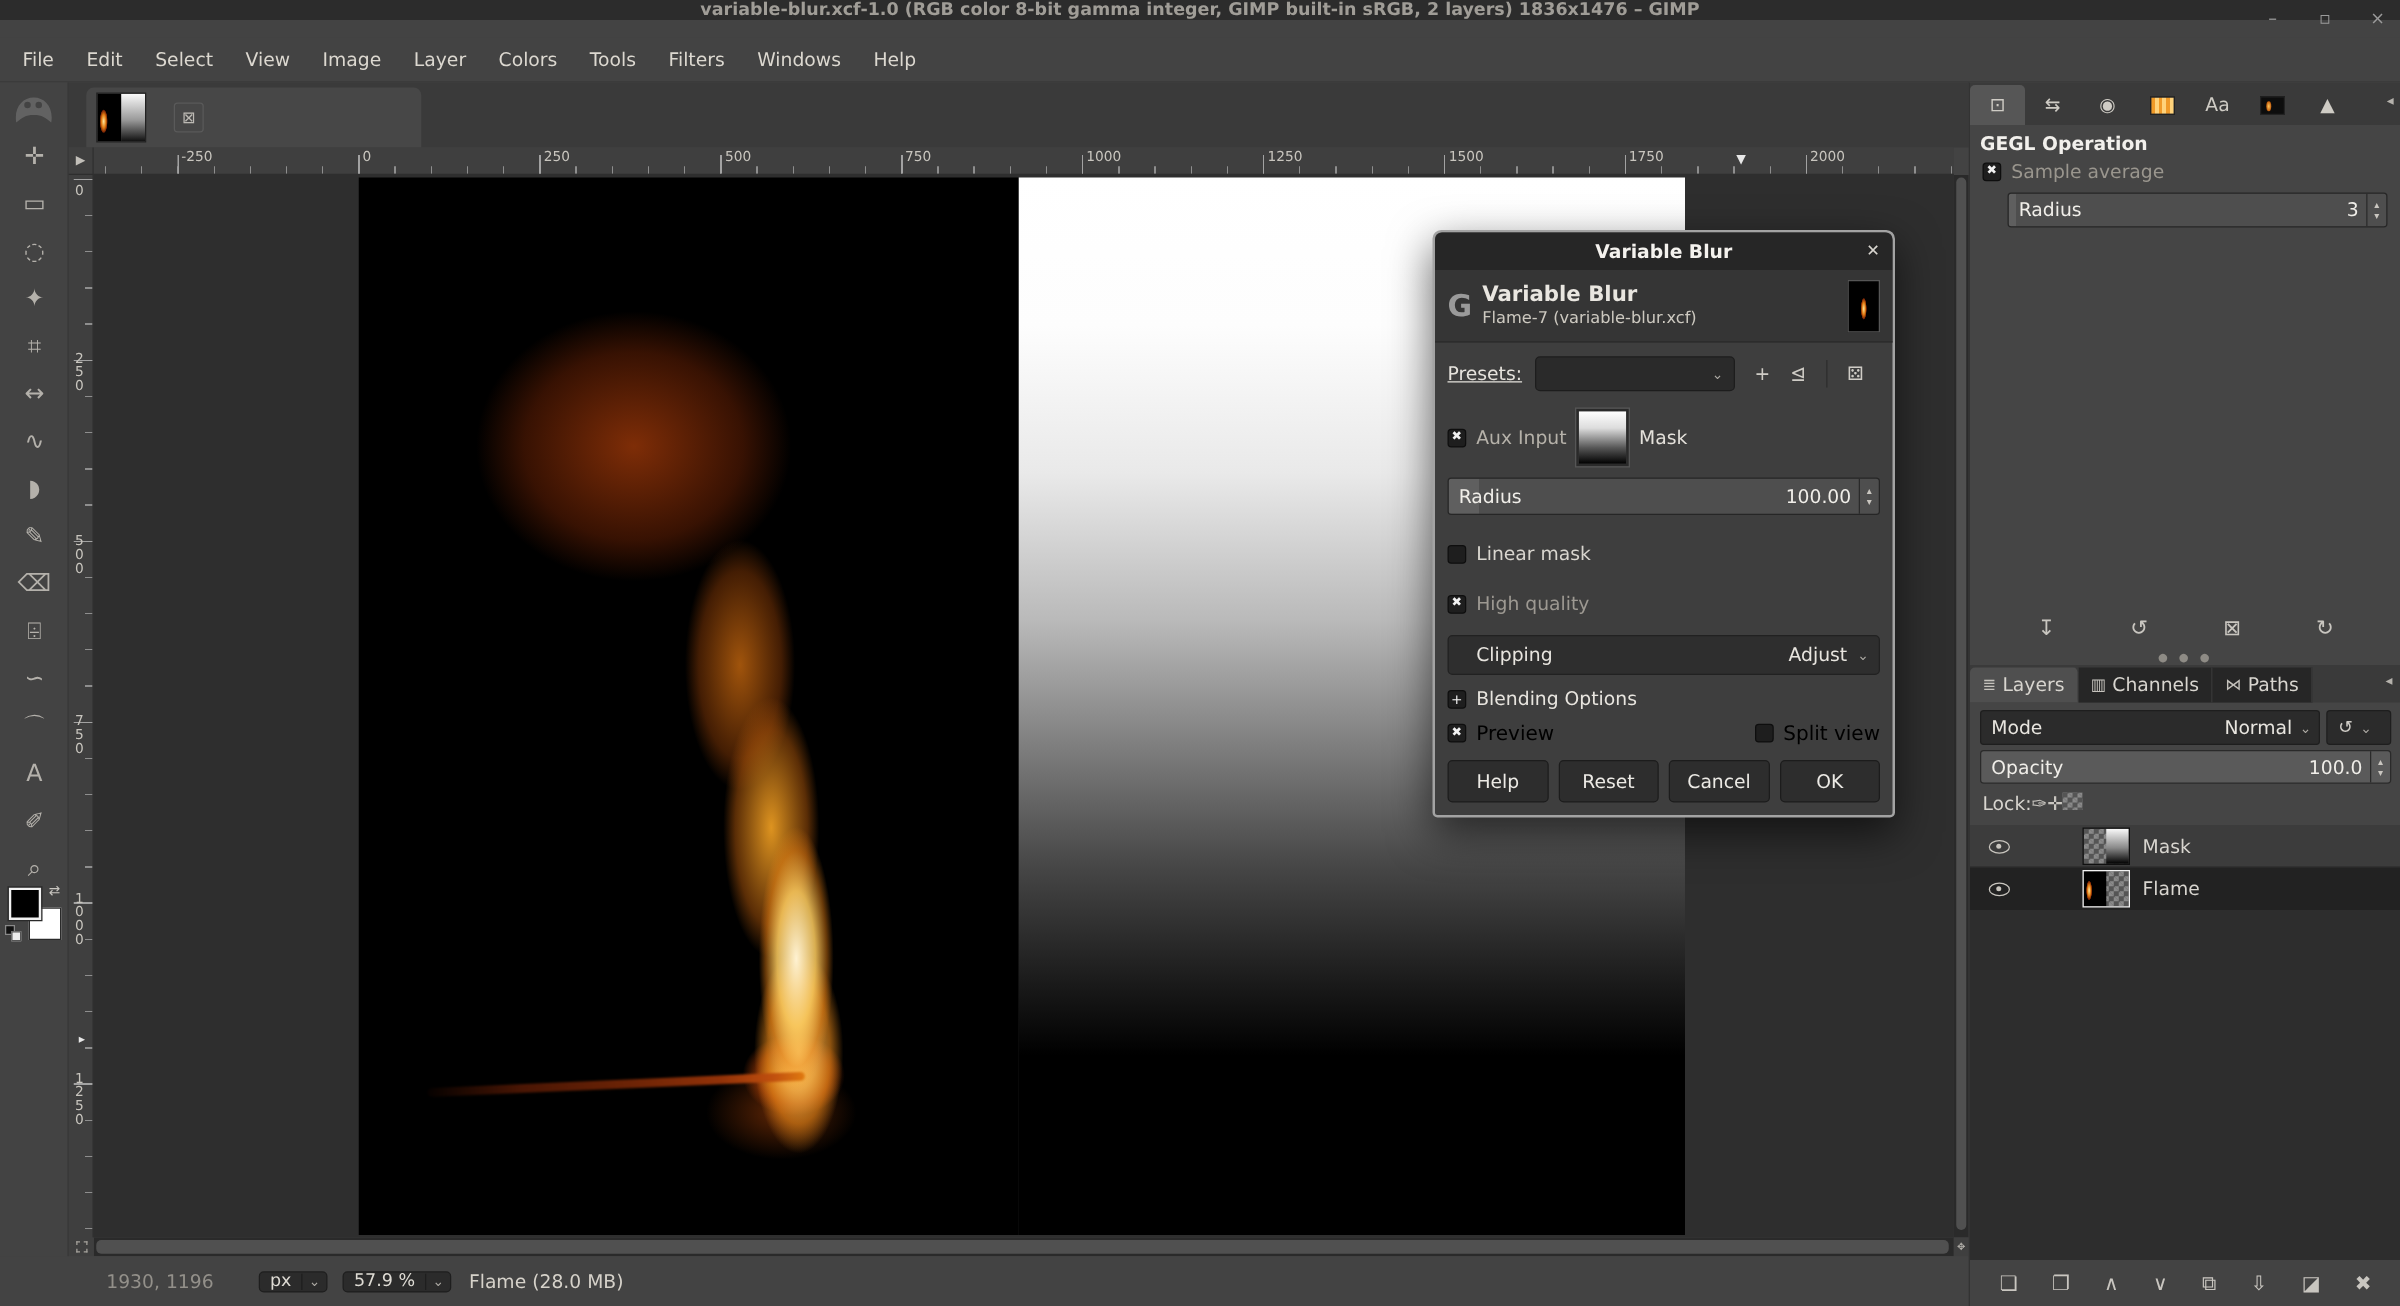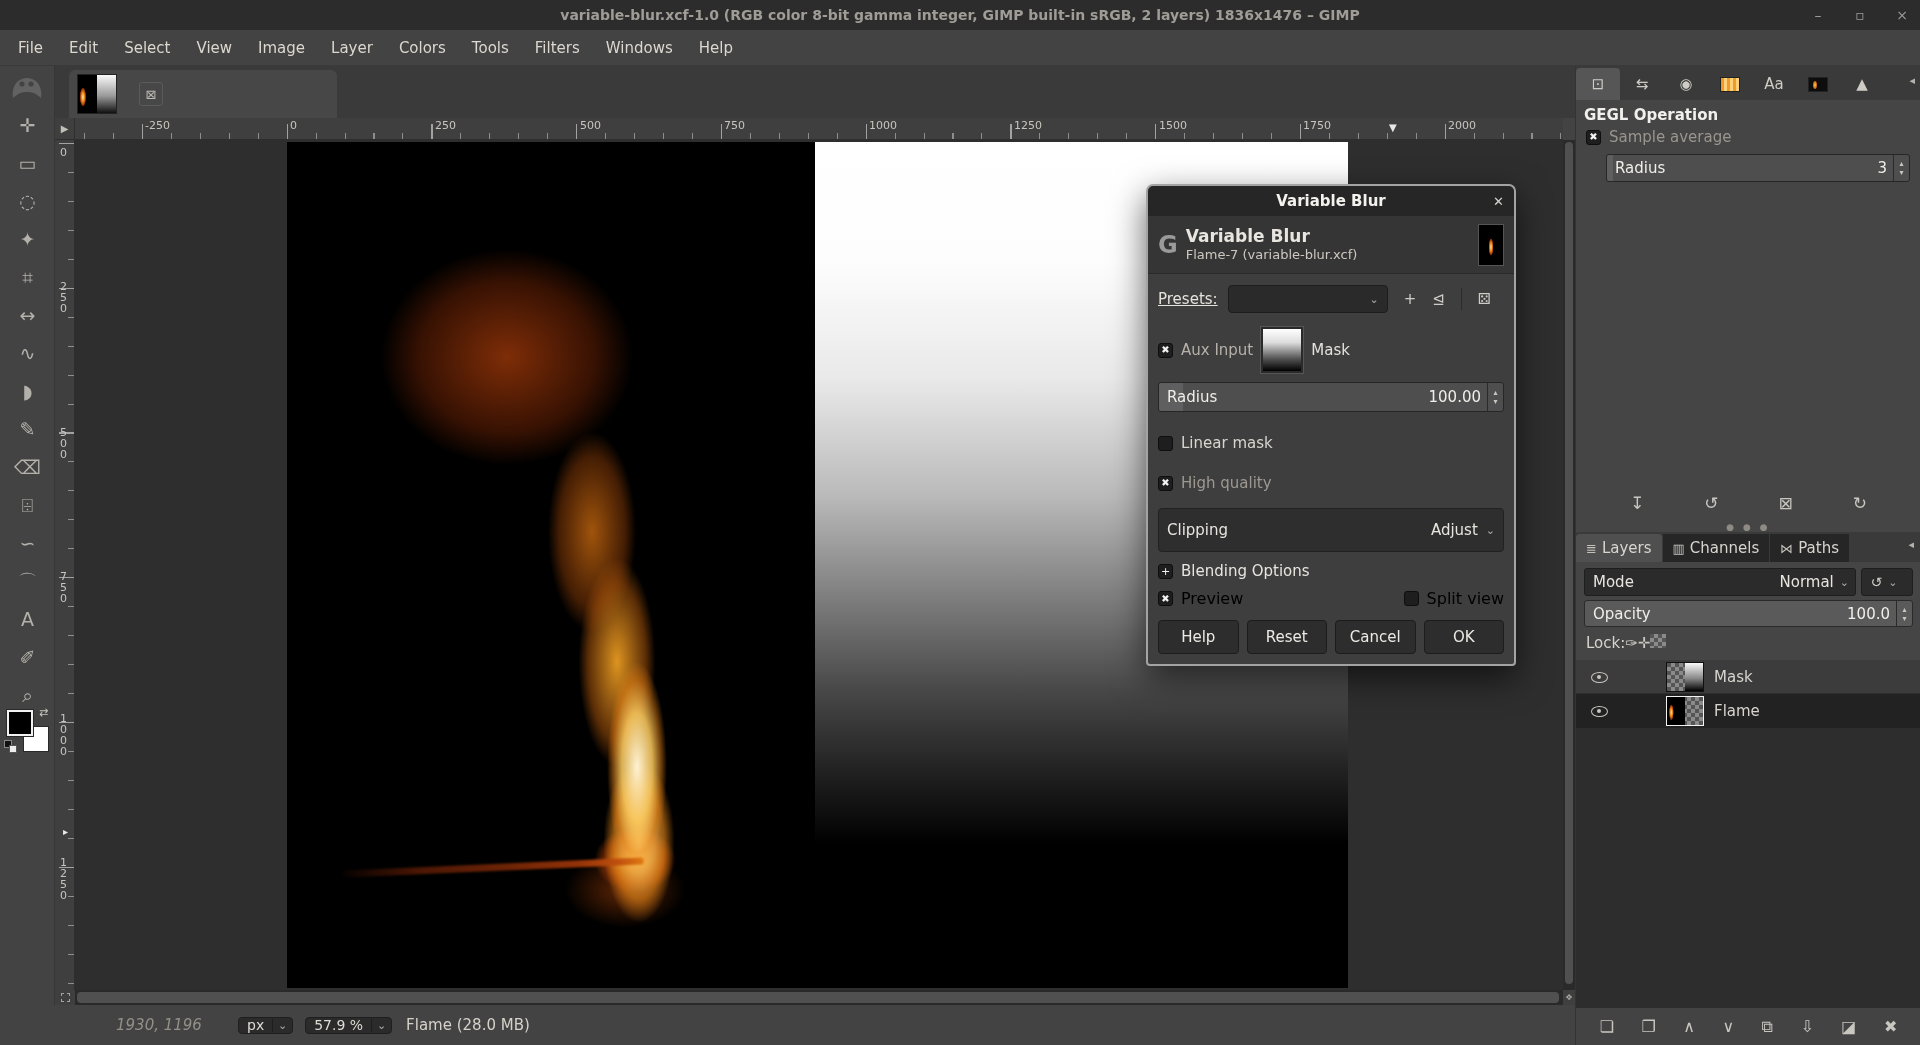--- a/index.html
+++ b/index.html
@@ -1,21 +1,21 @@
 <!DOCTYPE html>
 <html><head>
 <meta charset="utf-8">
 <style>
   * { margin:0; padding:0; box-sizing:border-box; }
   html,body { width:1920px; height:1045px; overflow:hidden; background:#2c2c2c;
     font-family:"DejaVu Sans", sans-serif; }
   #app { position:relative; width:1920px; height:1045px; background:#434343; }
 
   
-  #titlebar { position:absolute; left:0; top:0; width:1920px; height:30px;
+  #titlebar { position:absolute; left:0; top:0; width:1920px; height:16px;
     background:#2c2c2c; display:flex; align-items:center; justify-content:center; }
   .win-title { color:#a09d97; font-size:14px; font-weight:bold; }
   .win-controls { position:absolute; right:10px; top:0; height:30px; display:flex;
     align-items:center; gap:26px; color:#9b9b9b; font-size:14px; }
   .win-controls span { cursor:default; width:16px; text-align:center; }
 
   
   #menubar { position:absolute; left:0; top:30px; width:1920px; height:36px;
     background:#434343; display:flex; align-items:center; padding-left:5px;
     border-bottom:1px solid #3a3a3a; }
@@ -99,21 +99,21 @@
   #hscroll .thumb { position:absolute; left:2px; top:2px; width:1482px; height:11px; background:#505050; border-radius:4px; }
   #quickmask { position:absolute; left:55px; top:990px; width:20px; height:15px; background:#3f3f3f;
     display:flex; align-items:center; justify-content:center; }
   #quickmask .qm { width:9px; height:9px; border:1px dashed #a5a29c; }
   #navbtn { position:absolute; left:1563px; top:990px; width:12px; height:15px; background:#3f3f3f;
     color:#b1aea8; font-size:8px; line-height:15px; text-align:center; }
 
   
   #statusbar { position:absolute; left:0; top:1005px; width:1575px; height:40px; background:#434343;
     display:flex; align-items:center; }
-  #status-pos { color:#93908a; font-size:15px; margin-left:116px; width:110px;font-style:italic; }
+  #status-pos { color:#93908a; font-size:15px; margin-left:85px; width:110px; }
   .status-combo { height:17px; background:#2b2b2b; border:1px solid #1e1e1e; border-radius:4px;
     display:flex; align-items:center; color:#dedbd4; font-size:14px; margin-left:12px; }
   .status-combo .val { padding:0 8px; }
   .status-combo .chev { width:20px; text-align:center; color:#b0ada7; font-size:11px;
     border-left:1px solid #1e1e1e; }
   #status-msg { color:#d6d2ca; font-size:15px; margin-left:14px; }
 
   
   #dock { position:absolute; left:1575px; top:66px; width:345px; height:979px; background:#454545;
     border-left:1px solid #333; }
@@ -235,22 +235,22 @@
   #aux-row { display:flex; align-items:center; margin-top:10px; height:48px; gap:8px; }
   #aux-row .aux-label { color:#b5b1a9; font-size:15px; }
   #aux-thumb { width:42px; height:46px; border:2px solid #2a2a2a; outline:1px solid #565656;
     background:linear-gradient(180deg,#fff 0%,#ddd 32%,#555 70%,#000 100%); }
   #aux-row .mask-label { color:#e4e1db; font-size:15px; }
   #vb-radius { margin-top:8px; height:30px;
     background-image:linear-gradient(90deg,#5f5f5f 0 7%,rgba(0,0,0,0) 7%); }
   .cb-row { display:flex; align-items:center; gap:8px; margin-top:22px; }
   .cb-row .lab { font-size:15px; color:#d9d6cf; }
   .cb-row .lab.dim { color:#9d9992; }
-  #clipping-row { margin-top:16px; height:44px; background:#2e2e2e; border:1px solid #212121;
-    border-radius:4px; display:flex; align-items:center; }
+  #clipping-row { margin-top:16px; height:32px; background:#2e2e2e; border:1px solid #212121;
+    border-radius:4px; display:flex; align-items:center;padding-left:14px; }
   #clipping-row .c-label { color:#e8e5df; font-size:15px; margin-left:8px; flex:1; }
   #clipping-row .c-value { color:#e8e5df; font-size:15px; }
   #clipping-row .chev { color:#b0ada7; font-size:11px; padding:0 8px; }
   #blending-row { display:flex; align-items:center; gap:8px; margin-top:10px; }
   .expander { width:15px; height:15px; background:#1e1e1e; border:1px solid #0e0e0e; border-radius:3px;
     color:#f2f2f2; font-size:11px; display:inline-flex; align-items:center; justify-content:center; }
   #blending-row .lab { color:#e8e5df; font-size:15px; }
   #preview-row { display:flex; align-items:center; gap:8px; margin-top:9px; }
   #preview-row .spacer { flex:1; }
   #vb-buttons { display:flex; gap:8px; margin-top:12px; }

